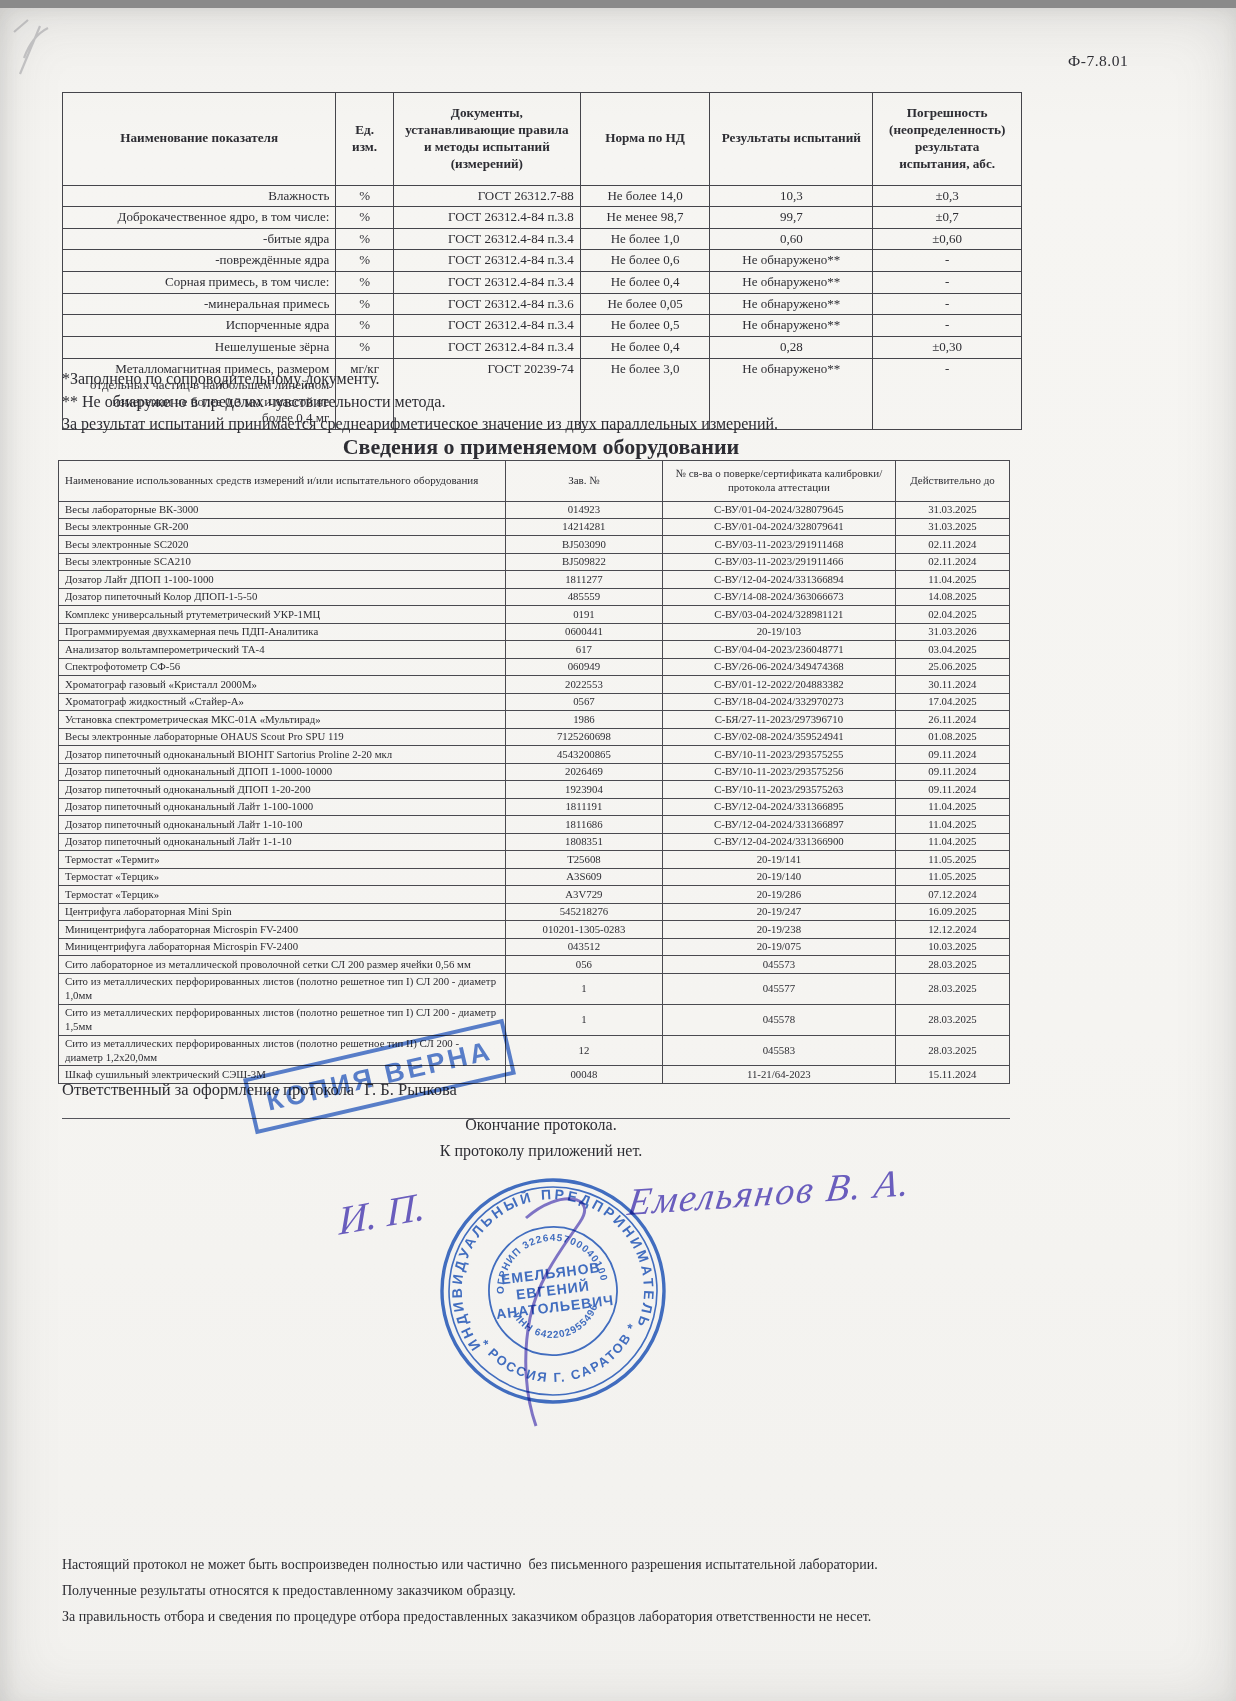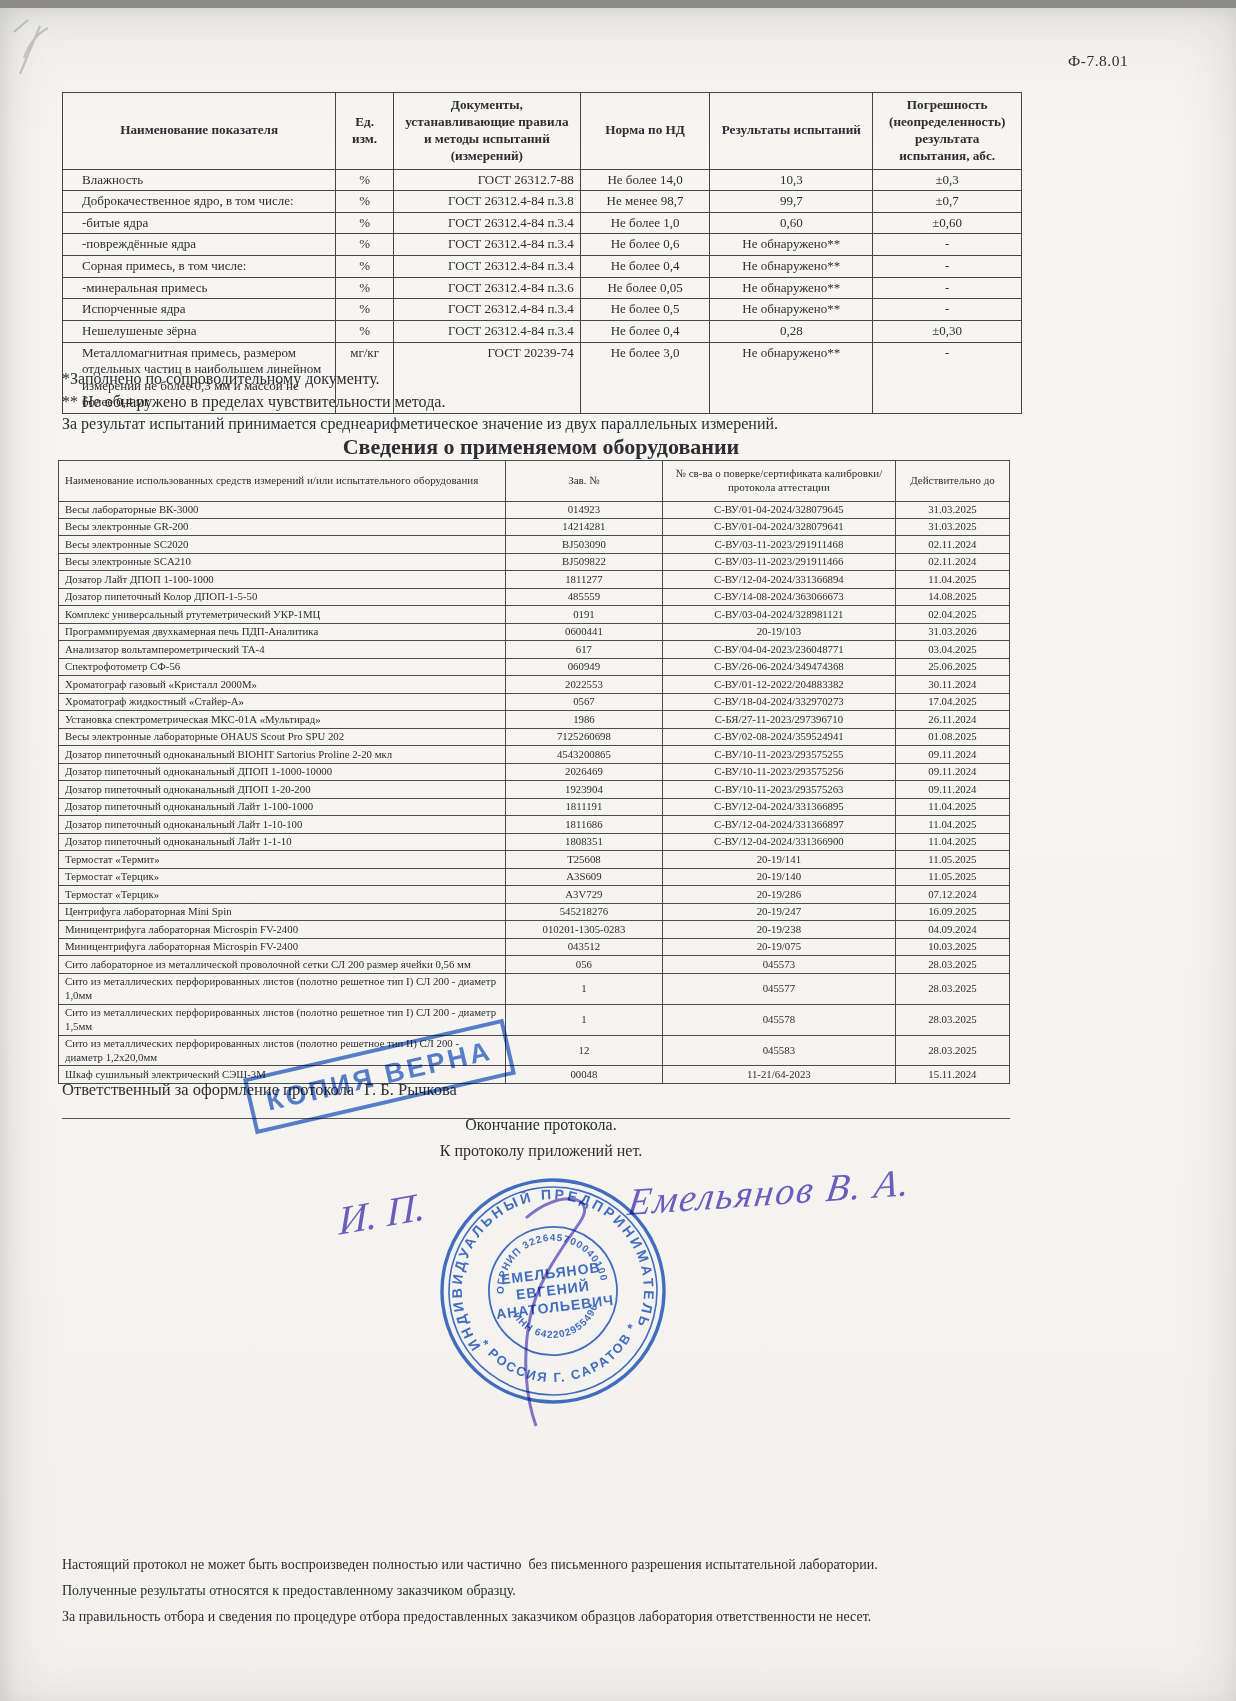--- a/index.html
+++ b/index.html
@@ -14,23 +14,23 @@
     overflow:hidden;
   }
   .abs{position:absolute;}
   .form-code{left:1068px;top:44px;font-size:15.5px;letter-spacing:.5px;}
 
   
   .sec-table1{left:62px;top:84px;width:960px;}
   table{border-collapse:collapse;width:100%;}
   .t1{font-size:13px;line-height:1.28;}
   .t1 th,.t1 td{border:1.6px solid #45454b;padding:2px 6px;}
-  .t1 thead th{font-weight:bold;text-align:center;vertical-align:middle;padding:4px 6px;font-size:13.2px;}
+  .t1 thead th{font-weight:bold;text-align:center;vertical-align:middle;padding:12px 6px;font-size:13.2px;}
   .t1 td{vertical-align:top;text-align:center;}
-  .t1 td:first-child{text-align:left;padding-left:19px;}
+  .t1 td:first-child{text-align:right;padding-left:19px;}
   .c1-name{width:28.5%;} .c1-unit{width:6%;} .c1-doc{width:19.5%;}
   .c1-norm{width:13.5%;} .c1-res{width:17%;} .c1-err{width:15.5%;}
   .t1 td[data-name="doc-cell"]{text-align:right;}
 
   
   .sec-notes{left:62px;top:360px;width:960px;font-size:16px;line-height:1.42;}
   .sec-notes div{white-space:pre-wrap;}
 
   
   .sec-equip-title{left:62px;top:426px;width:958px;text-align:center;font-size:22px;font-weight:bold;}
@@ -286,21 +286,21 @@
             <td data-name="cert-cell">С-ВУ/18-04-2024/332970273</td>
             <td data-name="valid-cell">17.04.2025</td>
           </tr>
           <tr data-name="table-row">
             <td data-name="name-cell">Установка спектрометрическая МКС-01А «Мультирад»</td>
             <td data-name="serial-cell">1986</td>
             <td data-name="cert-cell">С-БЯ/27-11-2023/297396710</td>
             <td data-name="valid-cell">26.11.2024</td>
           </tr>
           <tr data-name="table-row">
-            <td data-name="name-cell">Весы электронные лабораторные OHAUS Scout Pro SPU 202</td>
+            <td data-name="name-cell">Весы электронные лабораторные OHAUS Scout Pro SPU 119</td>
             <td data-name="serial-cell">7125260698</td>
             <td data-name="cert-cell">С-ВУ/02-08-2024/359524941</td>
             <td data-name="valid-cell">01.08.2025</td>
           </tr>
           <tr data-name="table-row">
             <td data-name="name-cell">Дозатор пипеточный одноканальный BIOHIT Sartorius Proline 2-20 мкл</td>
             <td data-name="serial-cell">4543200865</td>
             <td data-name="cert-cell">С-ВУ/10-11-2023/293575255</td>
             <td data-name="valid-cell">09.11.2024</td>
           </tr>
@@ -355,21 +355,21 @@
           <tr data-name="table-row">
             <td data-name="name-cell">Центрифуга лабораторная Mini Spin</td>
             <td data-name="serial-cell">545218276</td>
             <td data-name="cert-cell">20-19/247</td>
             <td data-name="valid-cell">16.09.2025</td>
           </tr>
           <tr data-name="table-row">
             <td data-name="name-cell">Миницентрифуга лабораторная Microspin FV-2400</td>
             <td data-name="serial-cell">010201-1305-0283</td>
             <td data-name="cert-cell">20-19/238</td>
-            <td data-name="valid-cell">04.09.2024</td>
+            <td data-name="valid-cell">12.12.2024</td>
           </tr>
           <tr data-name="table-row">
             <td data-name="name-cell">Миницентрифуга лабораторная Microspin FV-2400</td>
             <td data-name="serial-cell">043512</td>
             <td data-name="cert-cell">20-19/075</td>
             <td data-name="valid-cell">10.03.2025</td>
           </tr>
           <tr data-name="table-row">
             <td data-name="name-cell">Сито лабораторное из металлической проволочной  сетки СЛ 200 размер ячейки 0,56 мм</td>
             <td data-name="serial-cell">056</td>

